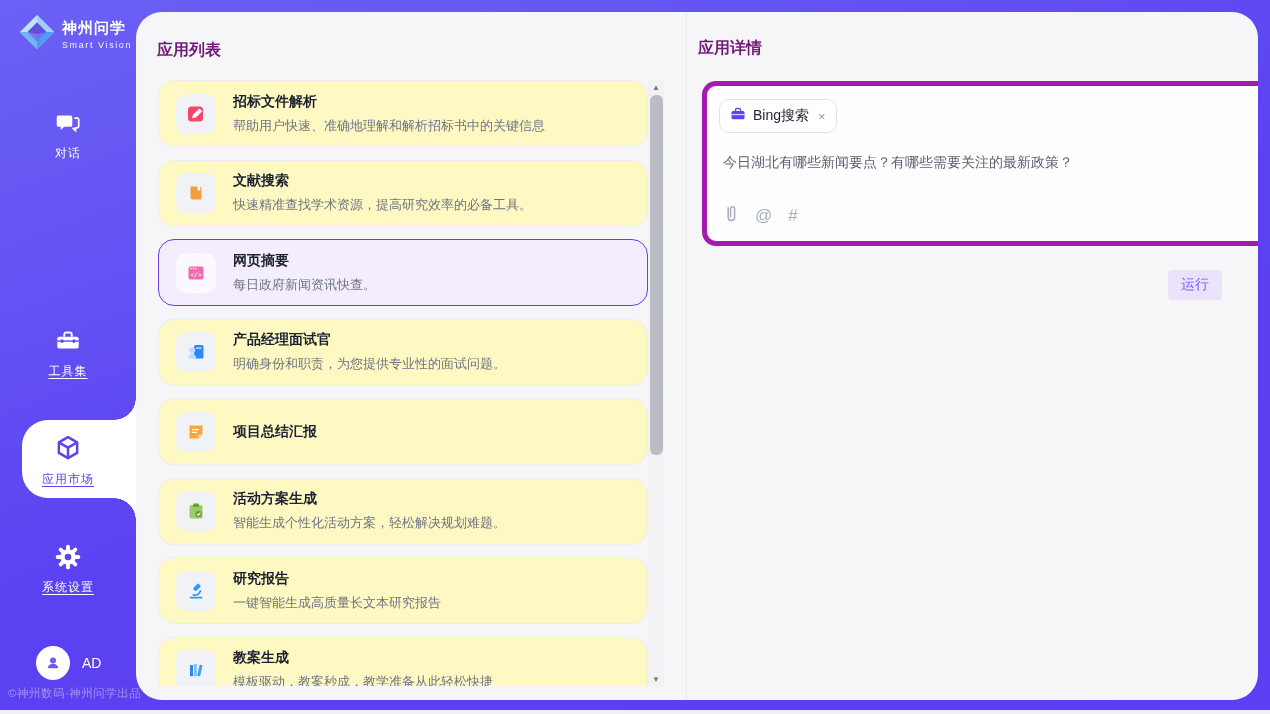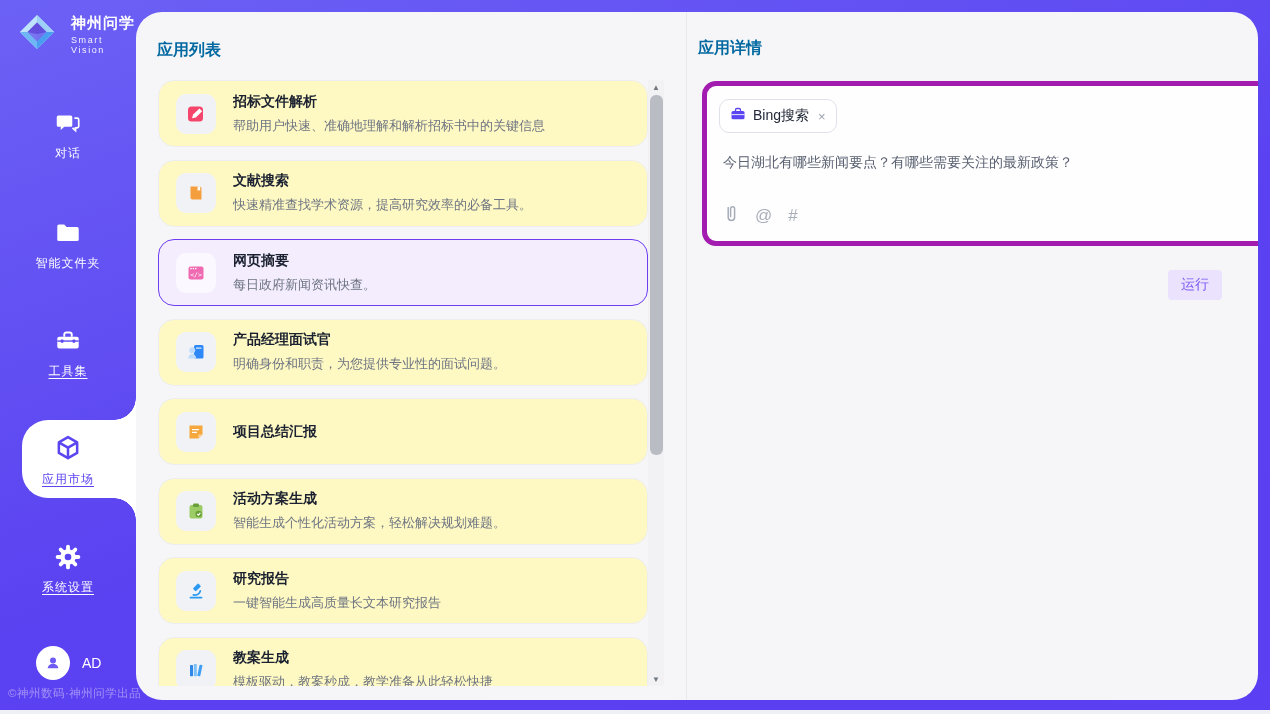--- a/index.html
+++ b/index.html
@@ -5,41 +5,41 @@
   html,body { margin:0; padding:0; }
   body {
     width:1270px; height:714px; position:relative; overflow:hidden;
     background:linear-gradient(160deg,#6c61f5 0%,#5a41f1 55%,#5b3ff2 100%);
     font-family:"Liberation Sans","DejaVu Sans",sans-serif;
   }
   .bottom-edge { position:absolute; left:0; right:0; bottom:0; height:4px; background:#eef0f4; z-index:9; }
 
   
   .sidebar { position:absolute; left:0; top:0; width:136px; height:710px; }
-  .logo { position:absolute; top:13px; left:18px; display:flex; align-items:center; gap:15px; }
+  .logo { position:absolute; top:13px; left:18px; display:flex; align-items:center; gap:6px; }
   .logo-cn { color:#fff; font-size:15px; font-weight:700; letter-spacing:1px; }
   .logo-en { color:rgba(255,255,255,.92); font-size:9px; letter-spacing:1.6px; margin-top:2px; }
   .nav-item { position:absolute; left:0; width:136px; text-align:center; color:#fff; cursor:pointer; }
   .nav-icon { display:flex; justify-content:center; }
   .nav-label { display:inline-block; font-size:12px; margin-top:7px; letter-spacing:1px; }
   .nav-label.u { text-decoration:underline; text-underline-offset:3px; }
   .active-blob { position:absolute; left:22px; top:420px; width:114px; height:78px; background:#fff; border-radius:26px 0 0 26px; }
   .active-blob::before { content:''; position:absolute; right:0; top:-22px; width:22px; height:22px;
     background:radial-gradient(circle at 0 0, rgba(0,0,0,0) 21.5px, #fff 22px); }
   .active-blob::after { content:''; position:absolute; right:0; bottom:-22px; width:22px; height:22px;
     background:radial-gradient(circle at 0 100%, rgba(0,0,0,0) 21.5px, #fff 22px); }
   .nav-item.active { color:#5b45f0; }
   .user-row { position:absolute; top:646px; left:36px; display:flex; align-items:center; gap:12px; cursor:pointer; }
   .avatar { width:34px; height:34px; border-radius:50%; background:#fff; display:flex; align-items:center; justify-content:center; }
   .user-name { color:#fff; font-size:14px; }
   .sidebar-footer { position:absolute; bottom:9px; left:8px; color:rgba(255,255,255,.42); font-size:11.5px; letter-spacing:.5px; white-space:nowrap; }
 
   
   .content { position:absolute; left:136px; top:12px; width:1122px; height:688px; background:#f6f6f8; border-radius:26px; overflow:hidden; }
-  .panel-title { position:absolute; font-size:16px; font-weight:700; color:#0369a1; }
+  .panel-title { position:absolute; font-size:16px; font-weight:700; color:#701a75; }
   .divider { position:absolute; left:550px; top:0; bottom:0; width:1px; background:#e9eaef; }
 
   
   .list { position:absolute; left:22px; top:68px; width:490px; height:606px; overflow:hidden; }
   .app-card { height:67px; margin-bottom:12.5px; background:#fef9c3; border:1px solid #ededf2; border-radius:16px;
     display:flex; align-items:center; padding:0 17px; gap:17px; box-sizing:border-box; cursor:pointer; }
   .app-card.selected { background:#f3edfe; border:1.5px solid #6d3df0; }
   .app-icon-box { width:40px; height:40px; border-radius:10px; background:#f1f2f6; display:flex; align-items:center; justify-content:center; flex:none; }
   .app-card.selected .app-icon-box { background:#fbf9ff; }
   .app-texts { overflow:hidden; white-space:nowrap; }
@@ -89,28 +89,20 @@
   <div class="nav-item" style="top:108px;font-family:Liberation Serif, serif;">
     <div class="nav-icon">
       <svg width="30" height="30" viewBox="0 0 28 28">
         <path d="M5 7h11.5A1.5 1.5 0 0 1 18 8.5V16a1.5 1.5 0 0 1-1.5 1.5h-6L7.2 20.6v-3.1H5A1.5 1.5 0 0 1 3.5 16V8.5A1.5 1.5 0 0 1 5 7z" fill="#fff"></path>
         <path d="M20 9.5h2.5A1.5 1.5 0 0 1 24 11v6a1.5 1.5 0 0 1-1.5 1.5H21v2.6l-2.8-2.6" stroke="#fff" stroke-width="1.6" fill="none"></path>
       </svg>
     </div>
     <span class="nav-label">对话</span>
   </div>
 
-  <div class="nav-item" style="top:218px;">
-    <div class="nav-icon">
-      <svg width="30" height="30" viewBox="0 0 28 28">
-        <path d="M4 7.5A1.5 1.5 0 0 1 5.5 6h5l2.2 2.5h9.8A1.5 1.5 0 0 1 24 10v10a1.5 1.5 0 0 1-1.5 1.5h-17A1.5 1.5 0 0 1 4 20z" fill="#fff"></path>
-      </svg>
-    </div>
-    <span class="nav-label">智能文件夹</span>
-  </div>
 
   <div class="nav-item" style="top:326px;">
     <div class="nav-icon">
       <svg width="30" height="30" viewBox="0 0 28 28">
         <path d="M10.5 10V8a2 2 0 0 1 2-2h3a2 2 0 0 1 2 2v2" stroke="#fff" stroke-width="1.8" fill="none"></path>
         <rect x="4" y="10" width="20" height="11" rx="1.8" fill="#fff"></rect>
         <rect x="4" y="13.4" width="20" height="1.3" fill="#5c49f2"></rect>
         <rect x="7.2" y="12.6" width="2.6" height="3" rx=".6" fill="#5c49f2"></rect>
         <rect x="18.2" y="12.6" width="2.6" height="3" rx=".6" fill="#5c49f2"></rect>
       </svg>

